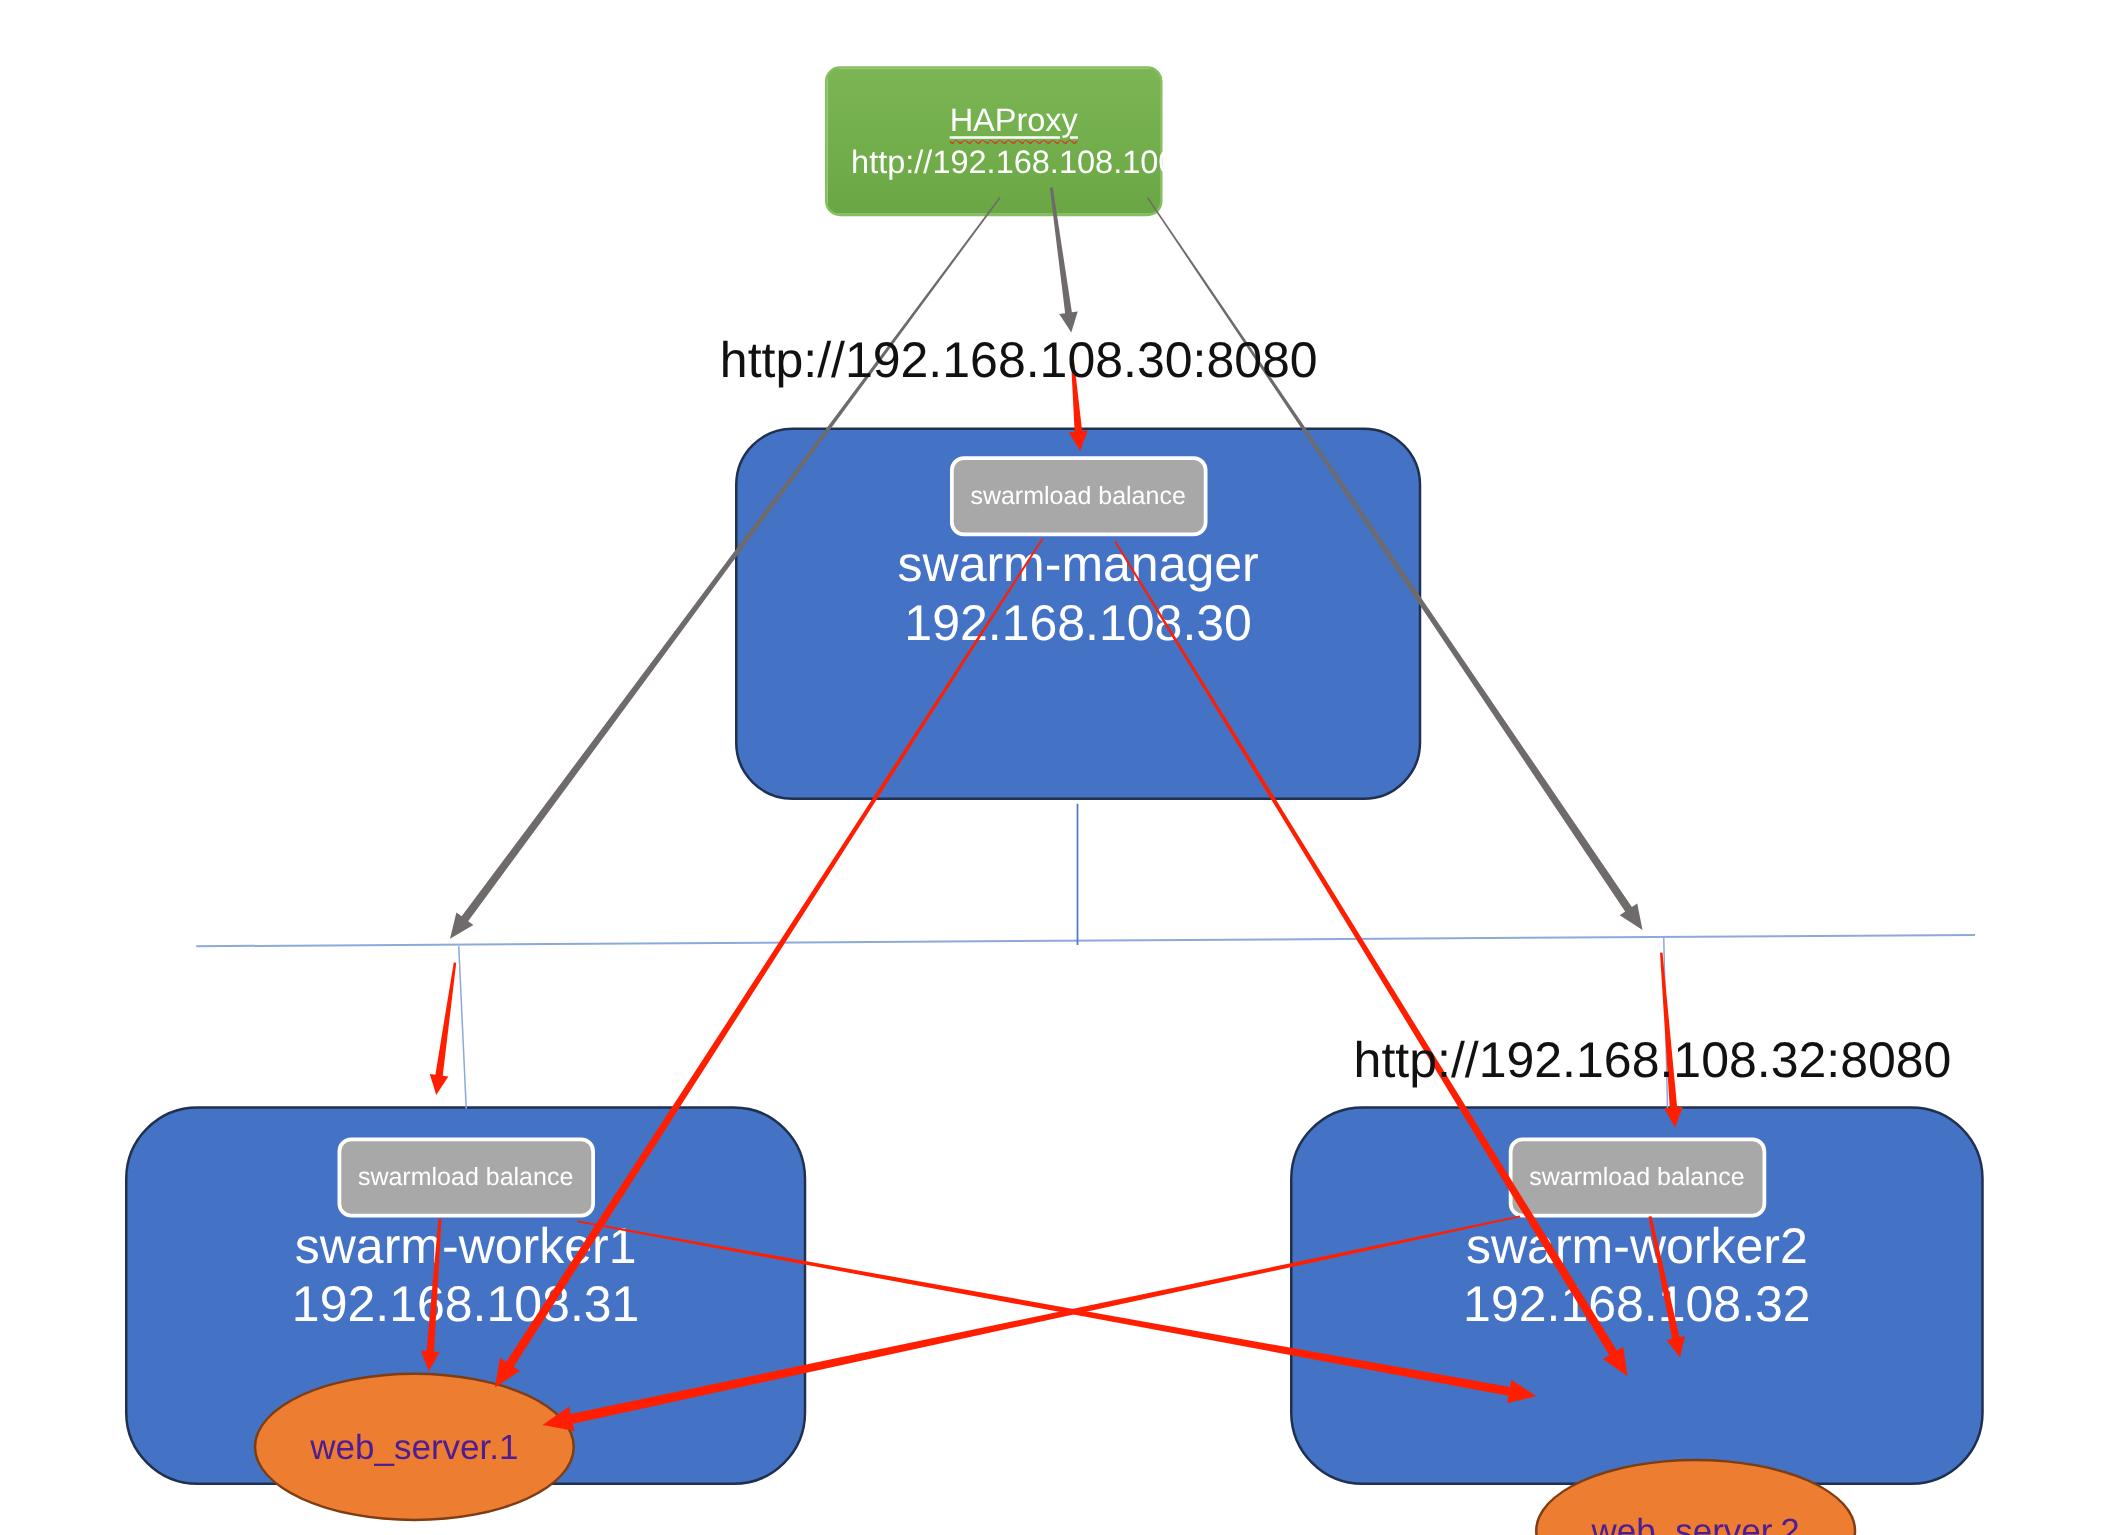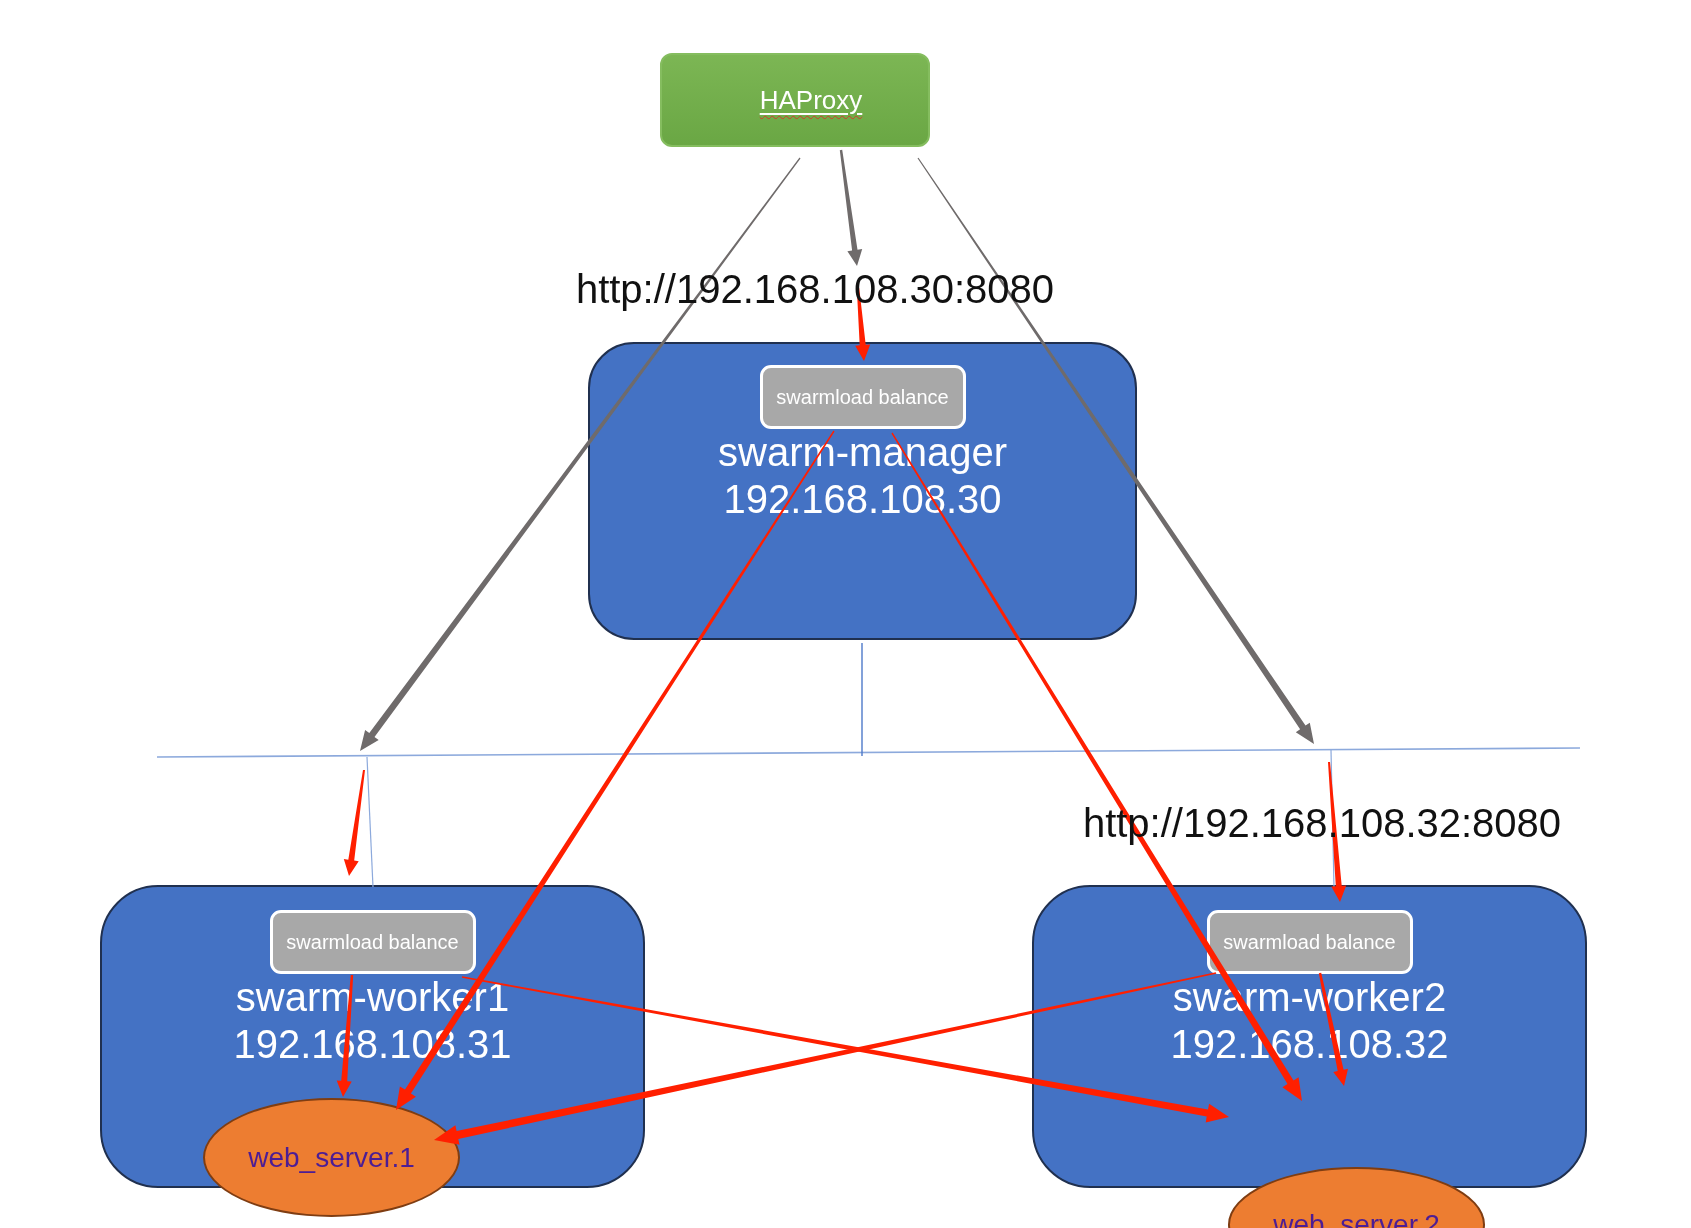--- a/index.html
+++ b/index.html
@@ -3,21 +3,21 @@
 <meta charset="utf-8">
 <style>
   html,body{margin:0;padding:0;background:#ffffff;}
   .stage{
     position:relative;width:1691px;height:1228px;background:#ffffff;overflow:hidden;
     font-family:"Liberation Sans", sans-serif;
   }
   
   .node{position:absolute;box-sizing:border-box;z-index:10;}
   .haproxy{
-    left:660px;top:53px;width:270px;height:94px;border-radius:12px;
+    left:660px;top:53px;width:270px;height:120px;border-radius:12px;
     background:linear-gradient(180deg,#7cb654 0%,#6aa744 100%);
     border:2px solid #85bd5f;color:#ffffff;
     display:flex;flex-direction:column;justify-content:center;align-items:center;
     line-height:33px;font-size:26px;
   }
   .haproxy .inner{transform:translateX(16px);text-align:center;white-space:nowrap;}
   .u-white{text-decoration:underline;text-decoration-thickness:1.5px;text-underline-offset:4px;}
   .u-wavy{text-decoration:underline wavy #d43a2a;text-decoration-thickness:1px;text-underline-offset:6px;}
   .bluebox{
     background:#4472c4;border:2.5px solid #20304f;color:#ffffff;
@@ -43,32 +43,33 @@
   }
   .ellipse1{left:203px;top:1098px;width:257px;height:119px;}
   .ellipse2{left:1228px;top:1167px;width:257px;height:115px;}
   
   .endpoint{
     position:absolute;z-index:30;transform:translate(-50%,-50%);
     color:#111111;font-size:40px;white-space:nowrap;
   }
   .lbl-mgr{left:815px;top:289px;}
   .lbl-w1{left:359px;top:818px;}
-  .lbl-w2{left:1322px;top:823px;}
+  .lbl-w2{left:1322px;top:849px;}
   
   .overlay{position:absolute;left:0;top:0;z-index:20;pointer-events:none;}
 </style>
 </head>
 <body>
 
 <div class="stage">
 
   <div class="node haproxy">
     <div class="inner">
       <div><span class="u-white"><span class="u-wavy">HAProxy</span></span></div>
+      <div>http://192.168.108.100</div>
     </div>
   </div>
 
   <div class="node bluebox manager">
     <div class="badge">
       <div>swarm</div>
       <div>load balance</div>
     </div>
     <div class="node-title">swarm-manager</div>
     <div class="node-ip">192.168.108.30</div>

